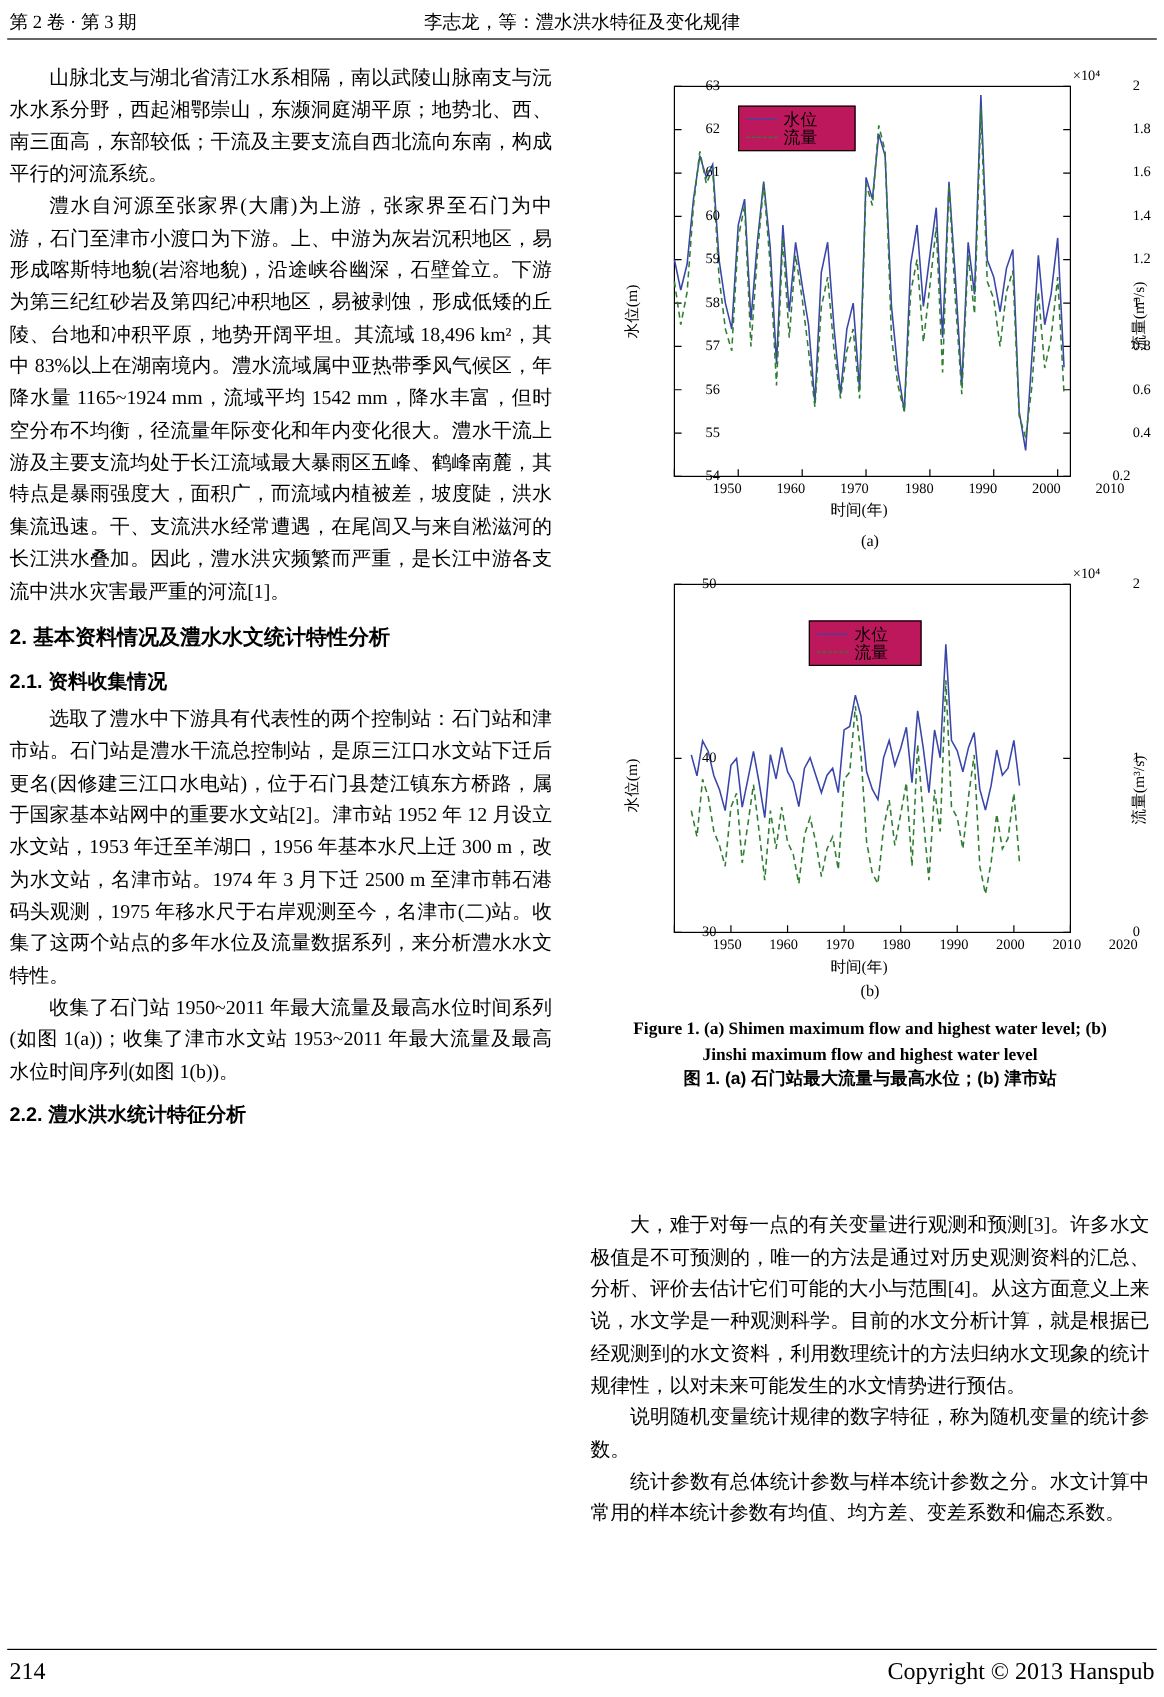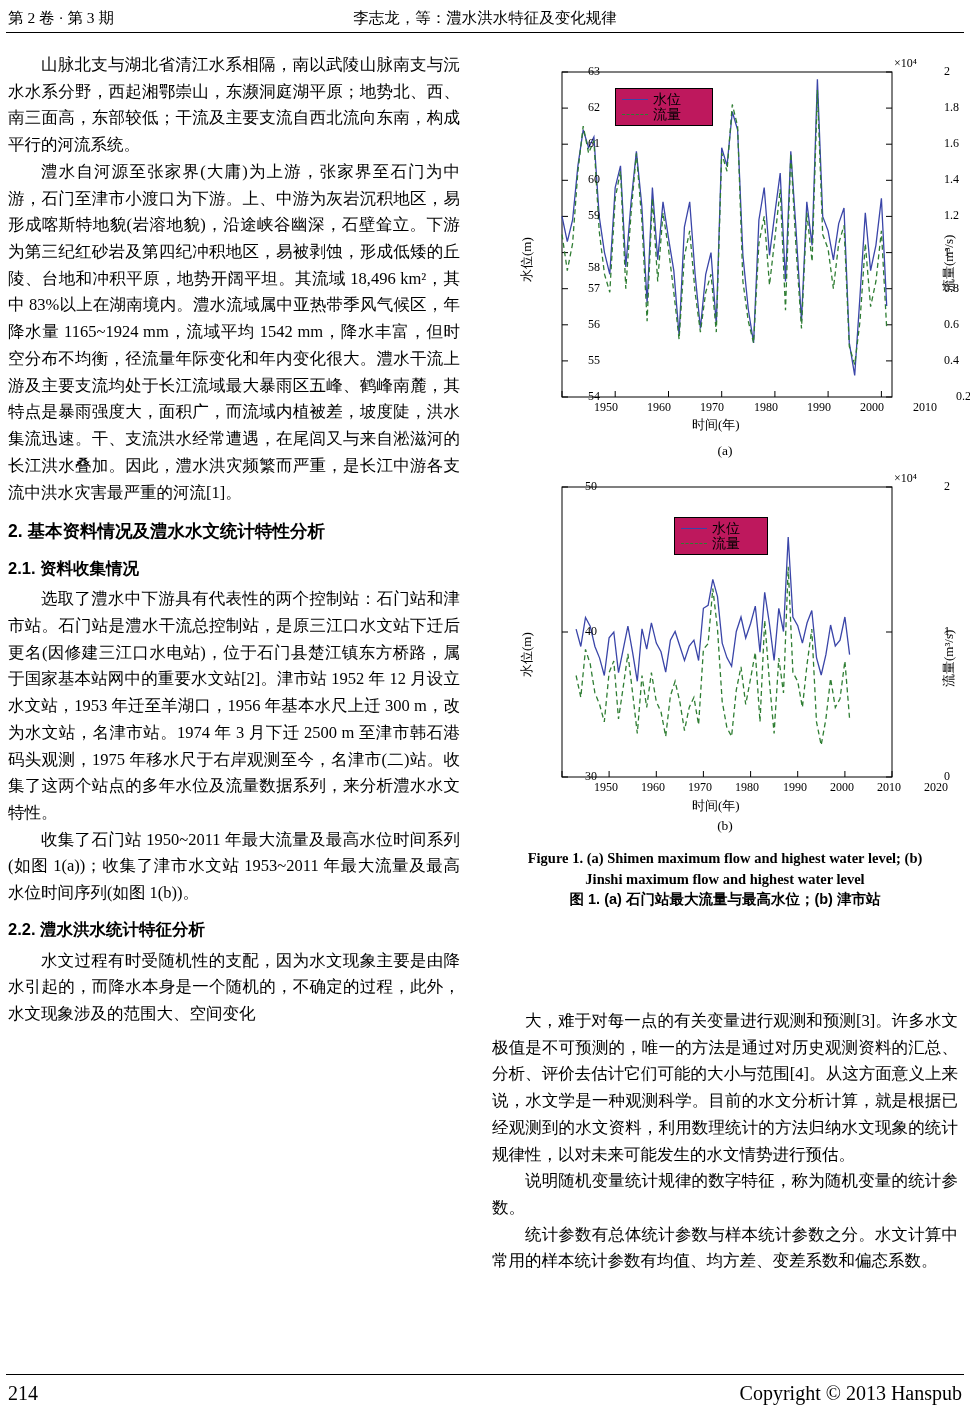--- a/index.html
+++ b/index.html
@@ -94,21 +94,20 @@
   </div>
 
   <div class="col-left">
     <p>山脉北支与湖北省清江水系相隔，南以武陵山脉南支与沅水水系分野，西起湘鄂崇山，东濒洞庭湖平原；地势北、西、南三面高，东部较低；干流及主要支流自西北流向东南，构成平行的河流系统。</p>
     <p>澧水自河源至张家界(大庸)为上游，张家界至石门为中游，石门至津市小渡口为下游。上、中游为灰岩沉积地区，易形成喀斯特地貌(岩溶地貌)，沿途峡谷幽深，石壁耸立。下游为第三纪红砂岩及第四纪冲积地区，易被剥蚀，形成低矮的丘陵、台地和冲积平原，地势开阔平坦。其流域 18,496 km²，其中 83%以上在湖南境内。澧水流域属中亚热带季风气候区，年降水量 1165~1924 mm，流域平均 1542 mm，降水丰富，但时空分布不均衡，径流量年际变化和年内变化很大。澧水干流上游及主要支流均处于长江流域最大暴雨区五峰、鹤峰南麓，其特点是暴雨强度大，面积广，而流域内植被差，坡度陡，洪水集流迅速。干、支流洪水经常遭遇，在尾闾又与来自淞滋河的长江洪水叠加。因此，澧水洪灾频繁而严重，是长江中游各支流中洪水灾害最严重的河流[1]。</p>
     <h2 class="sec">2. 基本资料情况及澧水水文统计特性分析</h2>
     <h3 class="sub">2.1. 资料收集情况</h3>
     <p>选取了澧水中下游具有代表性的两个控制站：石门站和津市站。石门站是澧水干流总控制站，是原三江口水文站下迁后更名(因修建三江口水电站)，位于石门县楚江镇东方桥路，属于国家基本站网中的重要水文站[2]。津市站 1952 年 12 月设立水文站，1953 年迁至羊湖口，1956 年基本水尺上迁 300 m，改为水文站，名津市站。1974 年 3 月下迁 2500 m 至津市韩石港码头观测，1975 年移水尺于右岸观测至今，名津市(二)站。收集了这两个站点的多年水位及流量数据系列，来分析澧水水文特性。</p>
     <p>收集了石门站 1950~2011 年最大流量及最高水位时间系列(如图 1(a))；收集了津市水文站 1953~2011 年最大流量及最高水位时间序列(如图 1(b))。</p>
     <h3 class="sub">2.2. 澧水洪水统计特征分析</h3>
-    <p>水文过程有时受随机性的支配，因为水文现象主要是由降水引起的，而降水本身是一个随机的，不确定的过程，此外，水文现象涉及的范围大、空间变化</p>
   </div>
 
   <div class="figure-wrap">
 
     <div class="chart-box">
       <svg width="466" height="390" viewBox="0 0 466 390">
 
         <rect x="70" y="20" width="330" height="325" fill="#ffffff" stroke="#000" stroke-width="1"></rect>
 
         <g stroke="#000" stroke-width="1">
@@ -152,37 +151,37 @@
       <div class="axis-label-y" style="left:448px; top:240px;">流量(m³/s)</div>
       <div class="axis-label-x" style="left:200px; top:364px;">时间(年)</div>
       <div class="expo" style="left:402px; top:4px;">×10⁴</div>
 
       
       <div class="tick-lbl" style="left:50px; top:12px;">63</div>
       <div class="tick-lbl" style="left:50px; top:48px;">62</div>
       <div class="tick-lbl" style="left:50px; top:84px;">61</div>
       <div class="tick-lbl" style="left:50px; top:120px;">60</div>
       <div class="tick-lbl" style="left:50px; top:156px;">59</div>
-      <div class="tick-lbl" style="left:50px; top:208px;font-family:Liberation Serif, serif;">58</div>
+      <div class="tick-lbl" style="left:50px; top:193px;font-family:Liberation Serif, serif;">58</div>
       <div class="tick-lbl" style="left:50px; top:229px;">57</div>
       <div class="tick-lbl" style="left:50px; top:265px;">56</div>
       <div class="tick-lbl" style="left:50px; top:301px;">55</div>
       <div class="tick-lbl" style="left:50px; top:337px;">54</div>
 
       
       <div class="tick-lbl" style="left:406px; top:12px;">2</div>
       <div class="tick-lbl" style="left:406px; top:48px;">1.8</div>
       <div class="tick-lbl" style="left:406px; top:84px;">1.6</div>
       <div class="tick-lbl" style="left:406px; top:120px;">1.4</div>
       <div class="tick-lbl" style="left:406px; top:156px;">1.2</div>
       <div class="tick-lbl" style="left:406px; top:193px;">1</div>
       <div class="tick-lbl" style="left:406px; top:229px;">0.8</div>
       <div class="tick-lbl" style="left:406px; top:265px;">0.6</div>
       <div class="tick-lbl" style="left:406px; top:301px;">0.4</div>
-      <div class="tick-lbl" style="left:418px; top:337px;">0.2</div>
+      <div class="tick-lbl" style="left:389px; top:337px;">0.2</div>
 
       
       <div class="tick-lbl" style="left:56px; top:348px;">1950</div>
       <div class="tick-lbl" style="left:109px; top:348px;">1960</div>
       <div class="tick-lbl" style="left:162px; top:348px;">1970</div>
       <div class="tick-lbl" style="left:216px; top:348px;">1980</div>
       <div class="tick-lbl" style="left:269px; top:348px;">1990</div>
       <div class="tick-lbl" style="left:322px; top:348px;">2000</div>
       <div class="tick-lbl" style="left:375px; top:348px;">2010</div>
 

